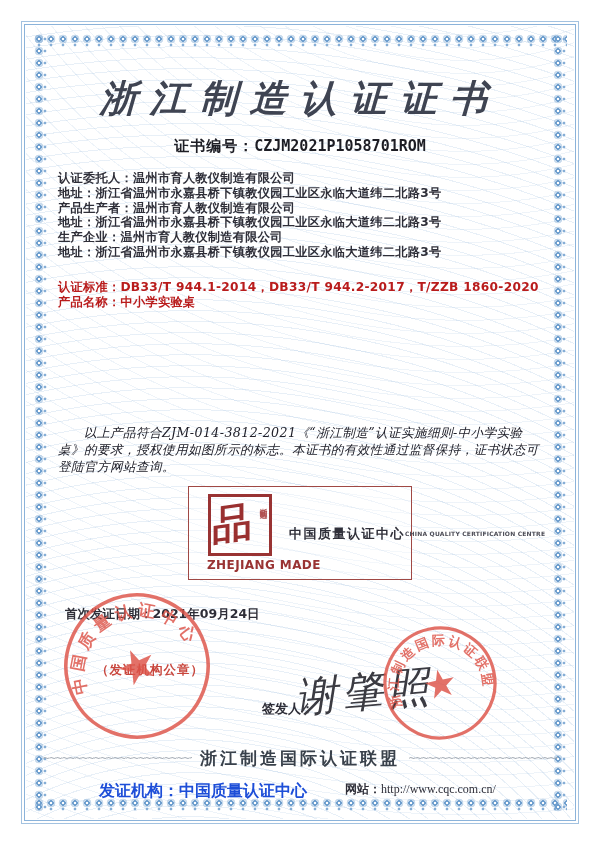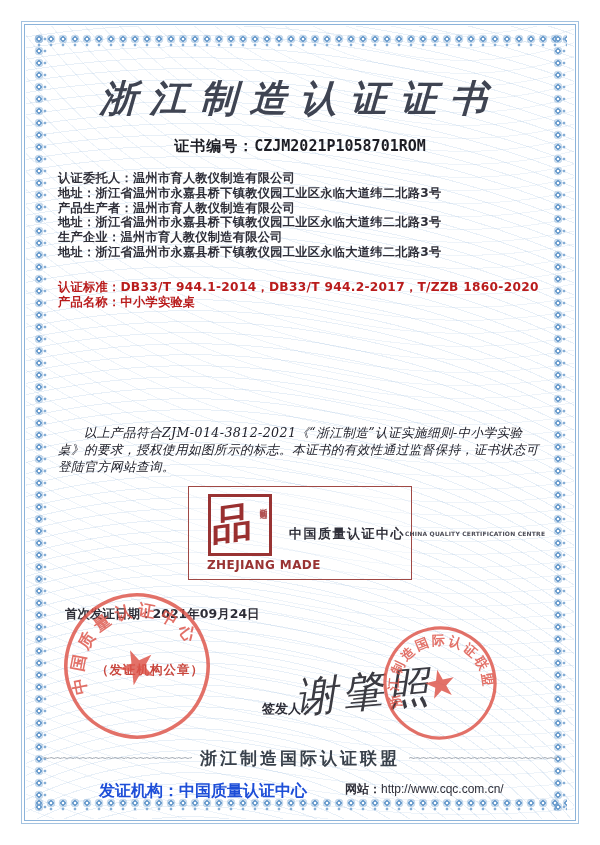--- a/index.html
+++ b/index.html
@@ -85,21 +85,21 @@
     transform:rotate(-5deg);letter-spacing:4px;white-space:nowrap;
   }
   .stamp{z-index:5;opacity:.82;}
   .stamp-left{left:62px;top:591px;}
   .stamp-right{left:382px;top:625px;}
   .alliance-row{top:747px;left:0;right:0;display:flex;align-items:center;justify-content:center;gap:8px;}
   .squiggle{color:#a8afb8;font-size:10px;letter-spacing:-2px;overflow:hidden;white-space:nowrap;max-width:150px;}
   .alliance{font-size:17px;font-weight:bold;color:#39414b;letter-spacing:3px;}
   .footer-issuer{left:87px;top:781px;font-size:16px;font-weight:bold;color:#1d4ed8;margin-left:12px;}
   .footer-site{left:345px;top:781px;font-size:12px;font-weight:bold;color:#2e2e38;}
-  .footer-site .url{font-family:Liberation Sans, sans-serif;font-weight:normal;}
+  .footer-site .url{font-family:Liberation Serif, serif;font-weight:normal;}
 </style>
 </head>
 <body>
 
 <div class="page">
 
   <div class="waves"></div>
   <div class="frame-outer"></div>
   <div class="frame-inner"></div>
   <div class="band band-h band-top"></div>

